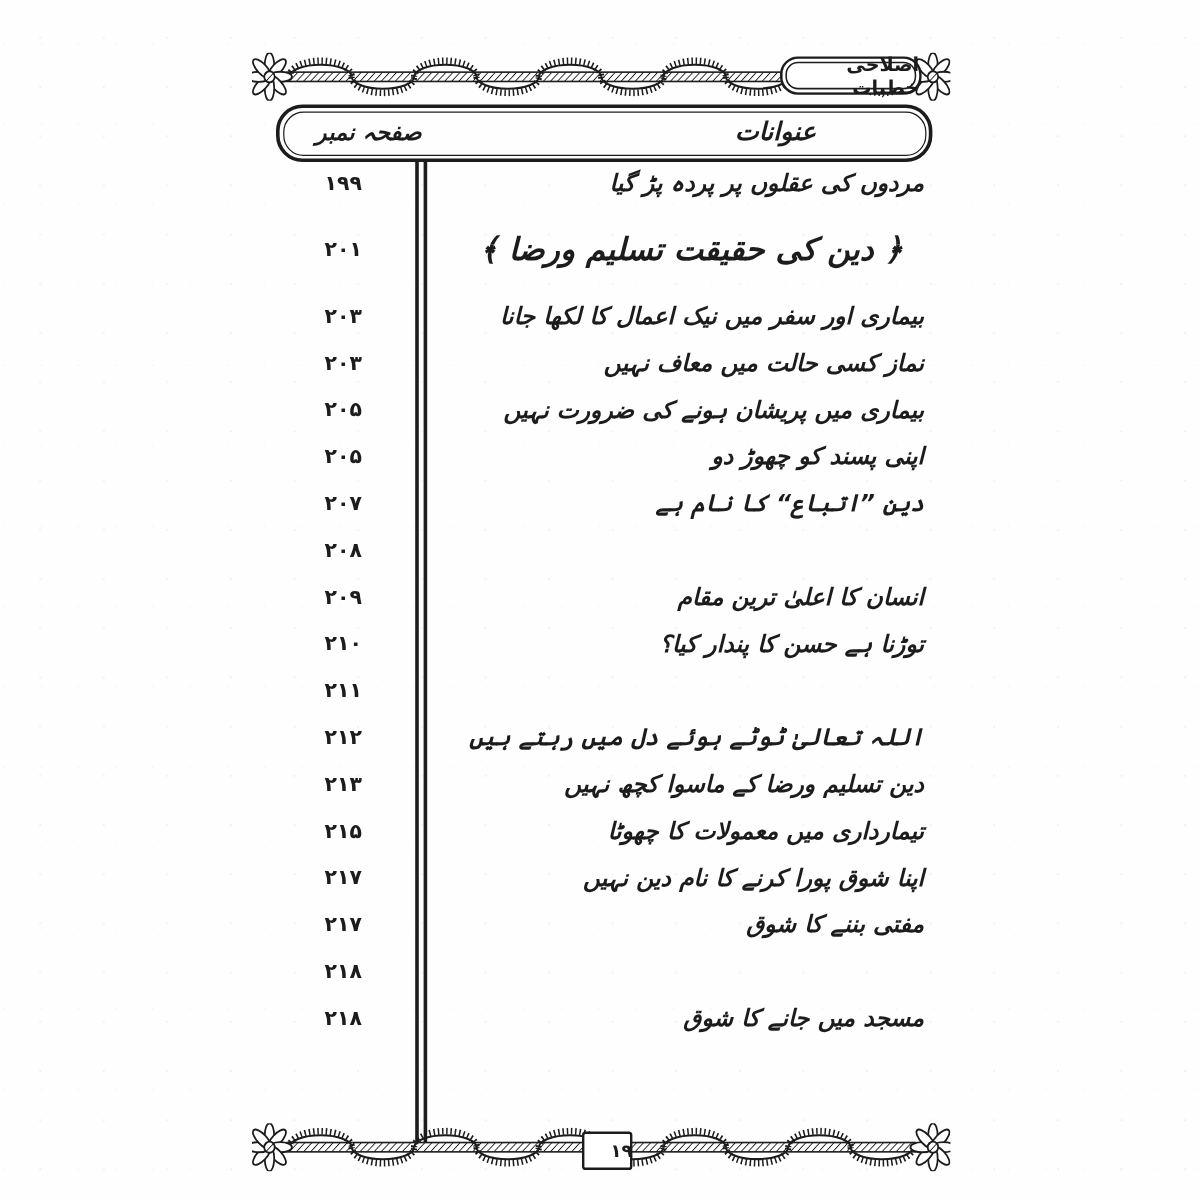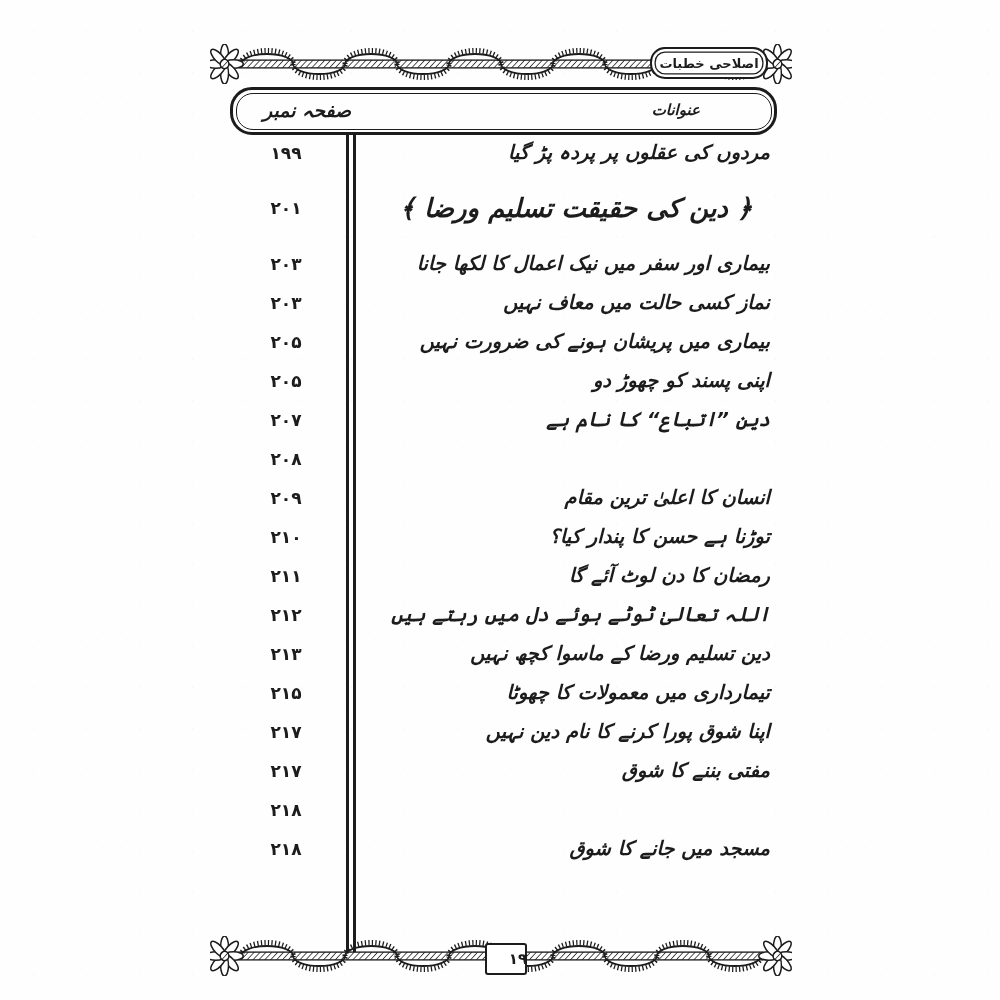--- a/index.html
+++ b/index.html
@@ -17,32 +17,32 @@
   .chain{position:absolute;left:210px;width:582px;height:40px;z-index:1;}
   .chain.top{top:44px;}
   .chain.bottom{top:936px;}
   
   .badge{
     position:absolute;left:650px;top:47px;width:114px;height:28px;z-index:2;
     background:#fff;border:2px solid #1c1c1c;border-radius:15px;
     box-shadow:inset 0 0 0 2.5px #fff, inset 0 0 0 3.8px #1c1c1c;
     display:flex;align-items:center;justify-content:center;
   }
-  .badge span{font-size:13px;font-weight:bold;direction:rtl;}
+  .badge span{font-size:16px;font-weight:bold;direction:rtl;}
   
   .header-bar{
     position:absolute;left:230px;top:87px;width:547px;height:48px;z-index:2;
     background:#fefefe;border:3px solid #1c1c1c;border-radius:22px;box-sizing:border-box;
   }
   .header-bar .inner{
     position:absolute;inset:2.5px;border:1.5px solid #1c1c1c;border-radius:17px;
   }
   .h-label{position:absolute;top:50%;transform:translateY(-54%);font-weight:bold;direction:rtl;white-space:nowrap;}
   .h-left{left:30px;font-size:19px;font-style:italic;}
-  .h-right{right:74px;font-size:15px;font-style:italic;}
+  .h-right{right:94px;font-size:21px;font-style:italic;}
   
   .vrule{
     position:absolute;left:346px;top:130px;height:822px;width:4px;z-index:1;
     border-left:3.5px solid #1c1c1c;border-right:3.5px solid #1c1c1c;
   }
   
   .toc{position:absolute;left:230px;top:133px;width:548px;z-index:2;}
   .toc-row{display:flex;align-items:center;height:39px;}
   .toc-row .pg{width:112px;text-align:center;font-size:17px;font-weight:bold;direction:rtl;flex:0 0 auto;}
   .toc-row .ttl{flex:1;direction:rtl;text-align:right;font-size:19.5px;font-weight:bold;padding:0 8px 0 18px;white-space:nowrap;font-style:italic;}
@@ -173,21 +173,20 @@
     <span class="ttl">انسان کا اعلیٰ ترین مقام</span>
   </div>
 
   <div class="toc-row">
     <span class="pg">۲۱۰</span>
     <span class="ttl">توڑنا ہے حسن کا پندار کیا؟</span>
   </div>
 
   <div class="toc-row">
     <span class="pg">۲۱۱</span>
-    <span class="ttl">رمضان کا دن لوٹ آئے گا</span>
   </div>
 
   <div class="toc-row">
     <span class="pg">۲۱۲</span>
     <span class="ttl">اللہ تعالیٰ ٹوٹے ہوئے دل میں رہتے ہیں</span>
   </div>
 
   <div class="toc-row">
     <span class="pg">۲۱۳</span>
     <span class="ttl">دین تسلیم ورضا کے ماسوا کچھ نہیں</span>

